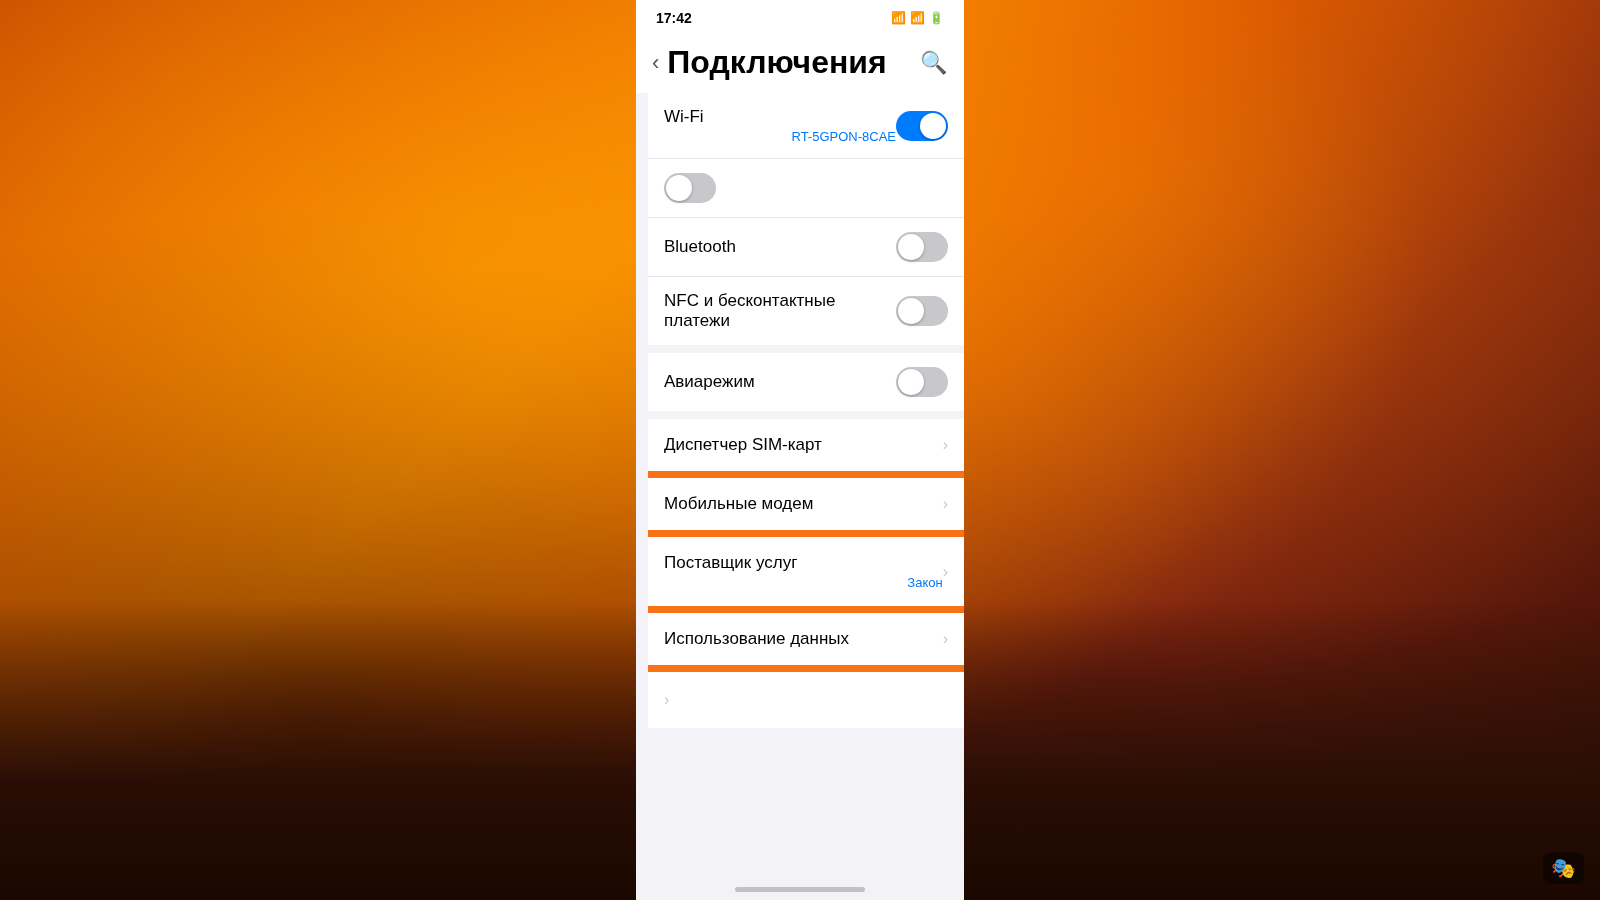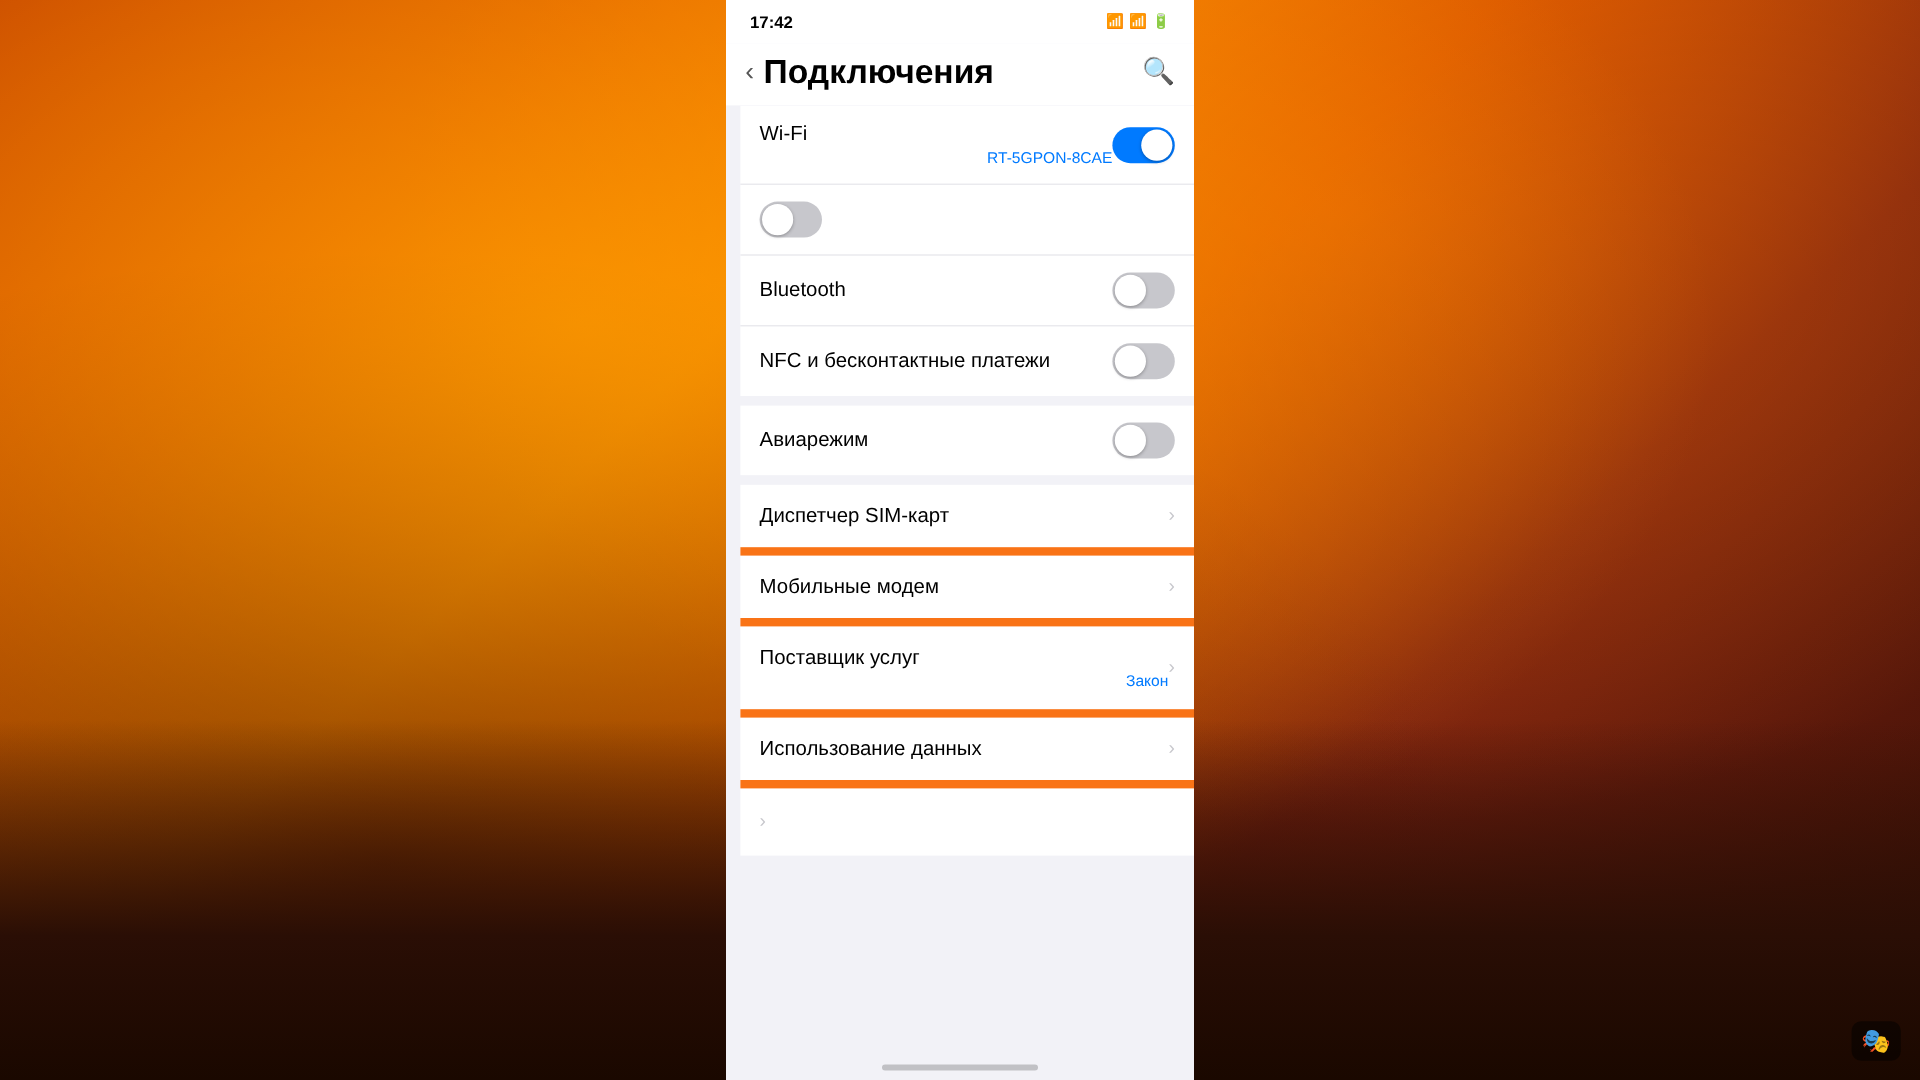--- a/index.html
+++ b/index.html
@@ -44,21 +44,21 @@
       height: 300px;
       background: linear-gradient(to top, #1a0800 0%, #2a0e05 40%, transparent 100%);
       z-index: 2;
     }
 
     .phone-container {
       position: absolute;
       left: 50%;
       top: 0;
       transform: translateX(-50%);
-      width: 390px;
+      width: 328px;
       height: 900px;
       background: #f2f2f7;
       z-index: 10;
       overflow: hidden;
     }
 
     
     .status-bar {
       background: #fff;
       height: 36px;
@@ -98,21 +98,21 @@
     }
 
     .back-btn {
       font-size: 22px;
       color: #555;
       cursor: pointer;
       line-height: 1;
     }
 
     .header-title {
-      font-size: 28px;
+      font-size: 32px;
       font-weight: 700;
       color: #000;
     }
 
     .search-btn {
       font-size: 22px;
       color: #555;
       cursor: pointer;
     }
 

